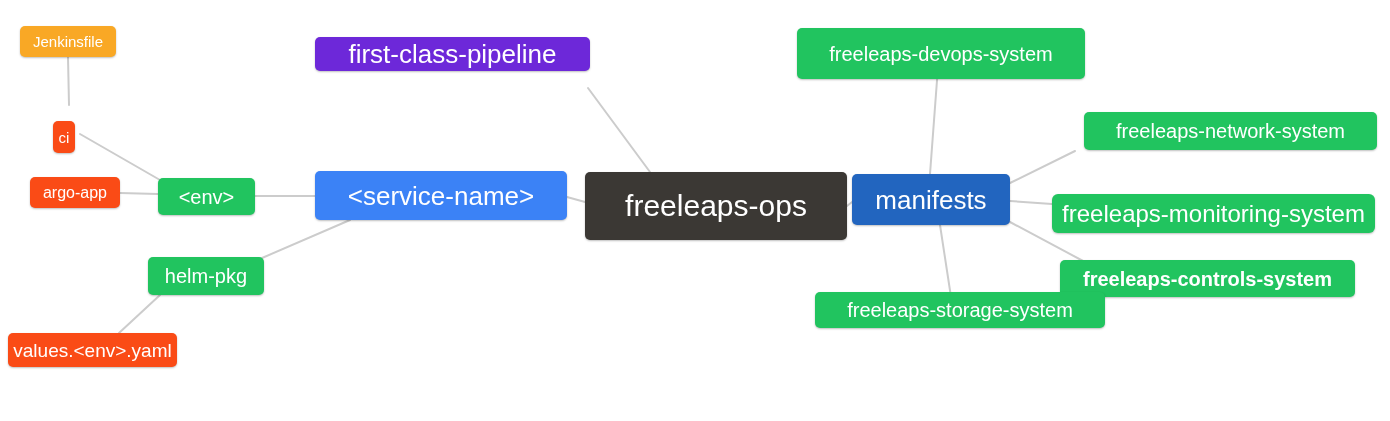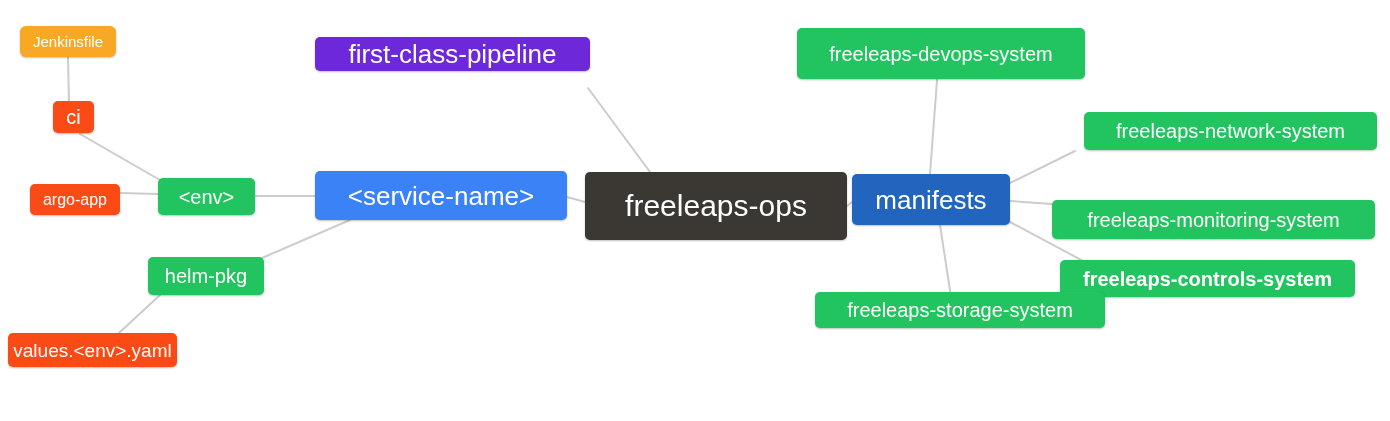--- a/index.html
+++ b/index.html
@@ -51,28 +51,28 @@
       <line x1="160" y1="295" x2="119" y2="333" stroke="#cccccc" stroke-width="2" stroke-linecap="round"></line>
       <line x1="588" y1="88" x2="650" y2="172" stroke="#cccccc" stroke-width="2" stroke-linecap="round"></line>
       <line x1="567" y1="197" x2="585" y2="202" stroke="#cccccc" stroke-width="2" stroke-linecap="round"></line>
       <line x1="847" y1="206" x2="852" y2="202" stroke="#cccccc" stroke-width="2" stroke-linecap="round"></line>
       <line x1="938" y1="67" x2="930" y2="174" stroke="#cccccc" stroke-width="2" stroke-linecap="round"></line>
       <line x1="1010" y1="183" x2="1075" y2="151" stroke="#cccccc" stroke-width="2" stroke-linecap="round"></line>
       <line x1="1010" y1="201" x2="1052" y2="204" stroke="#cccccc" stroke-width="2" stroke-linecap="round"></line>
       <line x1="1010" y1="222" x2="1085" y2="262" stroke="#cccccc" stroke-width="2" stroke-linecap="round"></line>
       <line x1="940" y1="225" x2="953" y2="310" stroke="#cccccc" stroke-width="2" stroke-linecap="round"></line>
     </svg>
-<div class="node" style="left: 20px; top: 26px; width: 96px; height: 31px; font-size: 15px; background: rgb(249, 168, 37); color: rgb(255, 255, 255); border-radius: 6px;">Jenkinsfile</div>
-    <div class="node" style="left: 53px; top: 101px; width: 41px; height: 32px; font-size: 20px; background: rgb(250, 75, 22); color: rgb(255, 255, 255);">ci</div>
-    <div class="node" style="left: 30px; top: 184px; width: 90px; height: 31px; font-size: 16px; background: rgb(250, 75, 22); color: rgb(255, 255, 255);">argo-app</div>
+<div class="node" style="left: 20px; top: 26px; width: 96px; height: 31px; font-size: 15px; background: rgb(249, 168, 37); color: rgb(255, 255, 255);">Jenkinsfile</div>
+    <div class="node" style="left: 53px; top: 121px; width: 22px; height: 32px; font-size: 15px; background: rgb(250, 75, 22); color: rgb(255, 255, 255);">ci</div>
+    <div class="node" style="left: 30px; top: 177px; width: 90px; height: 31px; font-size: 16px; background: rgb(250, 75, 22); color: rgb(255, 255, 255);">argo-app</div>
     <div class="node" style="left: 158px; top: 178px; width: 97px; height: 37px; font-size: 20px; background: rgb(33, 196, 95); color: rgb(255, 255, 255);">&lt;env&gt;</div>
     <div class="node" style="left: 148px; top: 257px; width: 116px; height: 38px; font-size: 20px; background: rgb(33, 196, 95); color: rgb(255, 255, 255);">helm-pkg</div>
     <div class="node" style="left: 8px; top: 333px; width: 169px; height: 34px; font-size: 19px; background: rgb(250, 75, 22); color: rgb(255, 255, 255);">values.&lt;env&gt;.yaml</div>
     <div class="node" style="left: 315px; top: 37px; width: 275px; height: 34px; font-size: 26px; background: #6d28d9; color: rgb(255, 255, 255);">first-class-pipeline</div>
     <div class="node" style="left: 315px; top: 171px; width: 252px; height: 49px; font-size: 26px; background: #3b82f6; color: rgb(255, 255, 255);">&lt;service-name&gt;</div>
     <div class="node" style="left: 585px; top: 172px; width: 262px; height: 68px; font-size: 30px; background: rgb(59, 56, 52); color: rgb(255, 255, 255);">freeleaps-ops</div>
     <div class="node" style="left: 852px; top: 174px; width: 158px; height: 51px; font-size: 26px; background: rgb(34, 101, 191); color: rgb(255, 255, 255);">manifests</div>
     <div class="node" style="left: 797px; top: 28px; width: 288px; height: 51px; font-size: 20px; background: rgb(33, 196, 95); color: rgb(255, 255, 255);">freeleaps-devops-system</div>
     <div class="node" style="left: 1055px; top: 112px; width: 293px; height: 38px; font-size: 20px; background: rgb(33, 196, 95); color: rgb(255, 255, 255); margin-left: 29px;">freeleaps-network-system</div>
-    <div class="node" style="left: 1052px; top: 200px; width: 323px; height: 39px; font-size: 20px; background: rgb(33, 196, 95); color: rgb(255, 255, 255);">freeleaps-monitoring-system</div>
+    <div class="node" style="left: 1052px; top: 194px; width: 323px; height: 39px; font-size: 24px; background: rgb(33, 196, 95); color: rgb(255, 255, 255); border-radius: 6px;">freeleaps-monitoring-system</div>
     <div class="node" style="left: 1060px; top: 260px; width: 295px; height: 37px; font-size: 20px; background: rgb(33, 196, 95); color: rgb(255, 255, 255); font-weight: bold;">freeleaps-controls-system</div>
     <div class="node" style="left: 815px; top: 292px; width: 290px; height: 36px; font-size: 20px; background: rgb(33, 196, 95); color: rgb(255, 255, 255);">freeleaps-storage-system</div>
   </div>
 
 </body></html>

